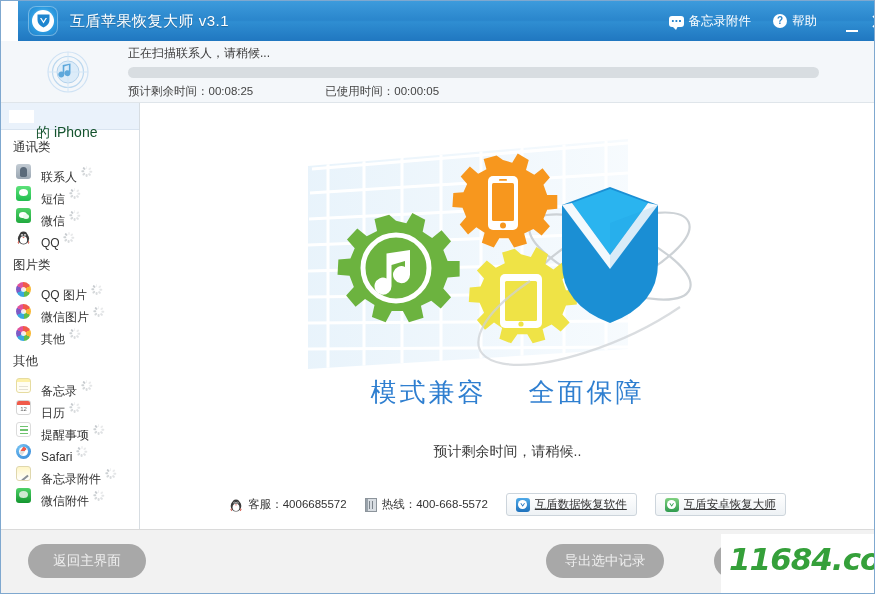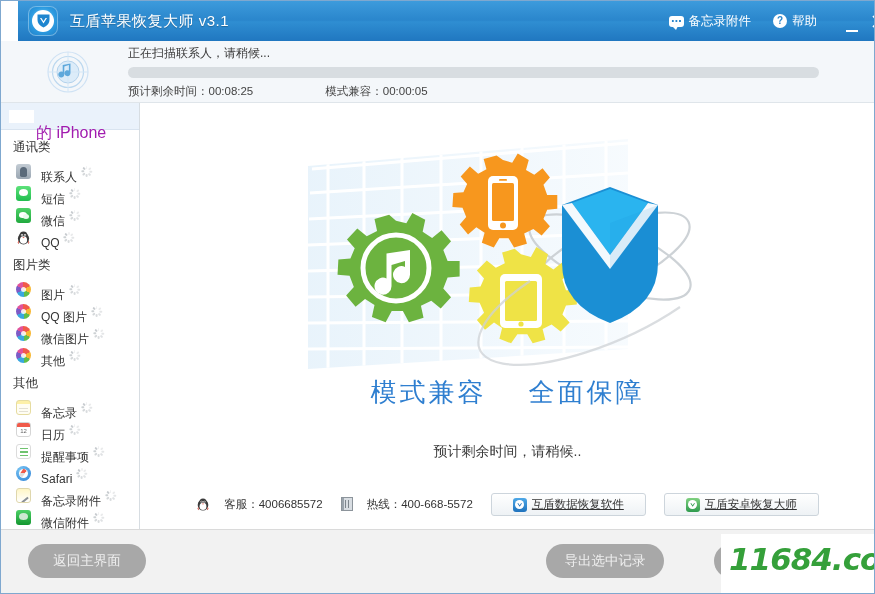--- a/index.html
+++ b/index.html
@@ -177,22 +177,22 @@
     padding-left: 8px;
     box-sizing: border-box;
     cursor: pointer;
   }
   .device-blank {
     width: 25px; height: 13px;
     background: #ffffff;
     flex: 0 0 auto;
   }
   .device-name {
-    font-size: 16px;
-    color: #a21caf;
+    font-size: 14px;
+    color: #14532d;
     margin-left: 2px;
     white-space: nowrap;
     margin-top: 34px;
   }
   .cat-title {
     font-size: 12.5px;
     color: #333;
     padding: 9px 0 4px 12px;
   }
   .nav-item {
@@ -337,32 +337,32 @@
     top: 390px;
     display: flex;
     align-items: center;
     justify-content: center;
     gap: 18px;
     font-size: 11.5px;
     color: #333;
   }
   .fl-item {
     display: flex;
-    align-items: flex-start;
-    gap: 14px;
+    align-items: flex-end;
+    gap: 5px;
     white-space: nowrap;
   }
   .prod-btn {
     display: flex;
     align-items: center;
     gap: 5px;
     border: 1px solid #cdd5dc;
     border-radius: 3px;
     background: linear-gradient(to bottom,#ffffff,#eef2f5);
-    padding: 3px 21px;
+    padding: 3px 9px;
     cursor: pointer;
     white-space: nowrap;
   }
   .prod-btn .txt { text-decoration: underline; color: #333; font-size: 11.5px; }
   .prod-ico {
     width: 14px; height: 14px;
     border-radius: 3px;
     flex: 0 0 auto;
     position: relative;
   }
@@ -499,21 +499,21 @@
         <path d="M24.5 13.5 v9.6 a3 3 0 1 1 -1.6 -2.6 v-5.4 l-4.6 1.3 v8 a3 3 0 1 1 -1.6 -2.6 V14.9 z" fill="#5ea8db"></path>
       </svg>
     </div>
     <div class="prog-body">
       <div class="prog-status">正在扫描联系人，请稍候...</div>
       <div class="prog-track">
         <div class="prog-fill" id="prog-fill" style="width: 0%;"></div>
       </div>
       <div class="prog-times">
         <span class="t1">预计剩余时间：00:08:25</span>
-        <span class="t2">模式兼容：00:00:05</span>
+        <span class="t2">已使用时间：00:00:05</span>
       </div>
     </div>
   </div>
 
   <div class="sidebar">
     <div class="device-row">
       <span class="device-blank"></span>
       <span class="device-name">的 iPhone</span>
     </div>
     <div id="sidebar-groups">
@@ -578,34 +578,20 @@
             <i style="transform:rotate(45deg);opacity:0.34"></i>
             <i style="transform:rotate(90deg);opacity:0.43"></i>
             <i style="transform:rotate(135deg);opacity:0.52"></i>
             <i style="transform:rotate(180deg);opacity:0.61"></i>
             <i style="transform:rotate(225deg);opacity:0.70"></i>
             <i style="transform:rotate(270deg);opacity:0.79"></i>
             <i style="transform:rotate(315deg);opacity:0.88"></i>
           </span>
         </div>
         <div class="cat-title">图片类</div>
-        <div class="nav-item">
-          <span class="nav-ico ico-photos"></span>
-          <span class="nav-label">图片</span>
-          <span class="spinner">
-            <i style="transform:rotate(0deg);opacity:0.25"></i>
-            <i style="transform:rotate(45deg);opacity:0.34"></i>
-            <i style="transform:rotate(90deg);opacity:0.43"></i>
-            <i style="transform:rotate(135deg);opacity:0.52"></i>
-            <i style="transform:rotate(180deg);opacity:0.61"></i>
-            <i style="transform:rotate(225deg);opacity:0.70"></i>
-            <i style="transform:rotate(270deg);opacity:0.79"></i>
-            <i style="transform:rotate(315deg);opacity:0.88"></i>
-          </span>
-        </div>
         <div class="nav-item">
           <span class="nav-ico ico-photos"></span>
           <span class="nav-label">QQ 图片</span>
           <span class="spinner">
             <i style="transform:rotate(0deg);opacity:0.25"></i>
             <i style="transform:rotate(45deg);opacity:0.34"></i>
             <i style="transform:rotate(90deg);opacity:0.43"></i>
             <i style="transform:rotate(135deg);opacity:0.52"></i>
             <i style="transform:rotate(180deg);opacity:0.61"></i>
             <i style="transform:rotate(225deg);opacity:0.70"></i>

